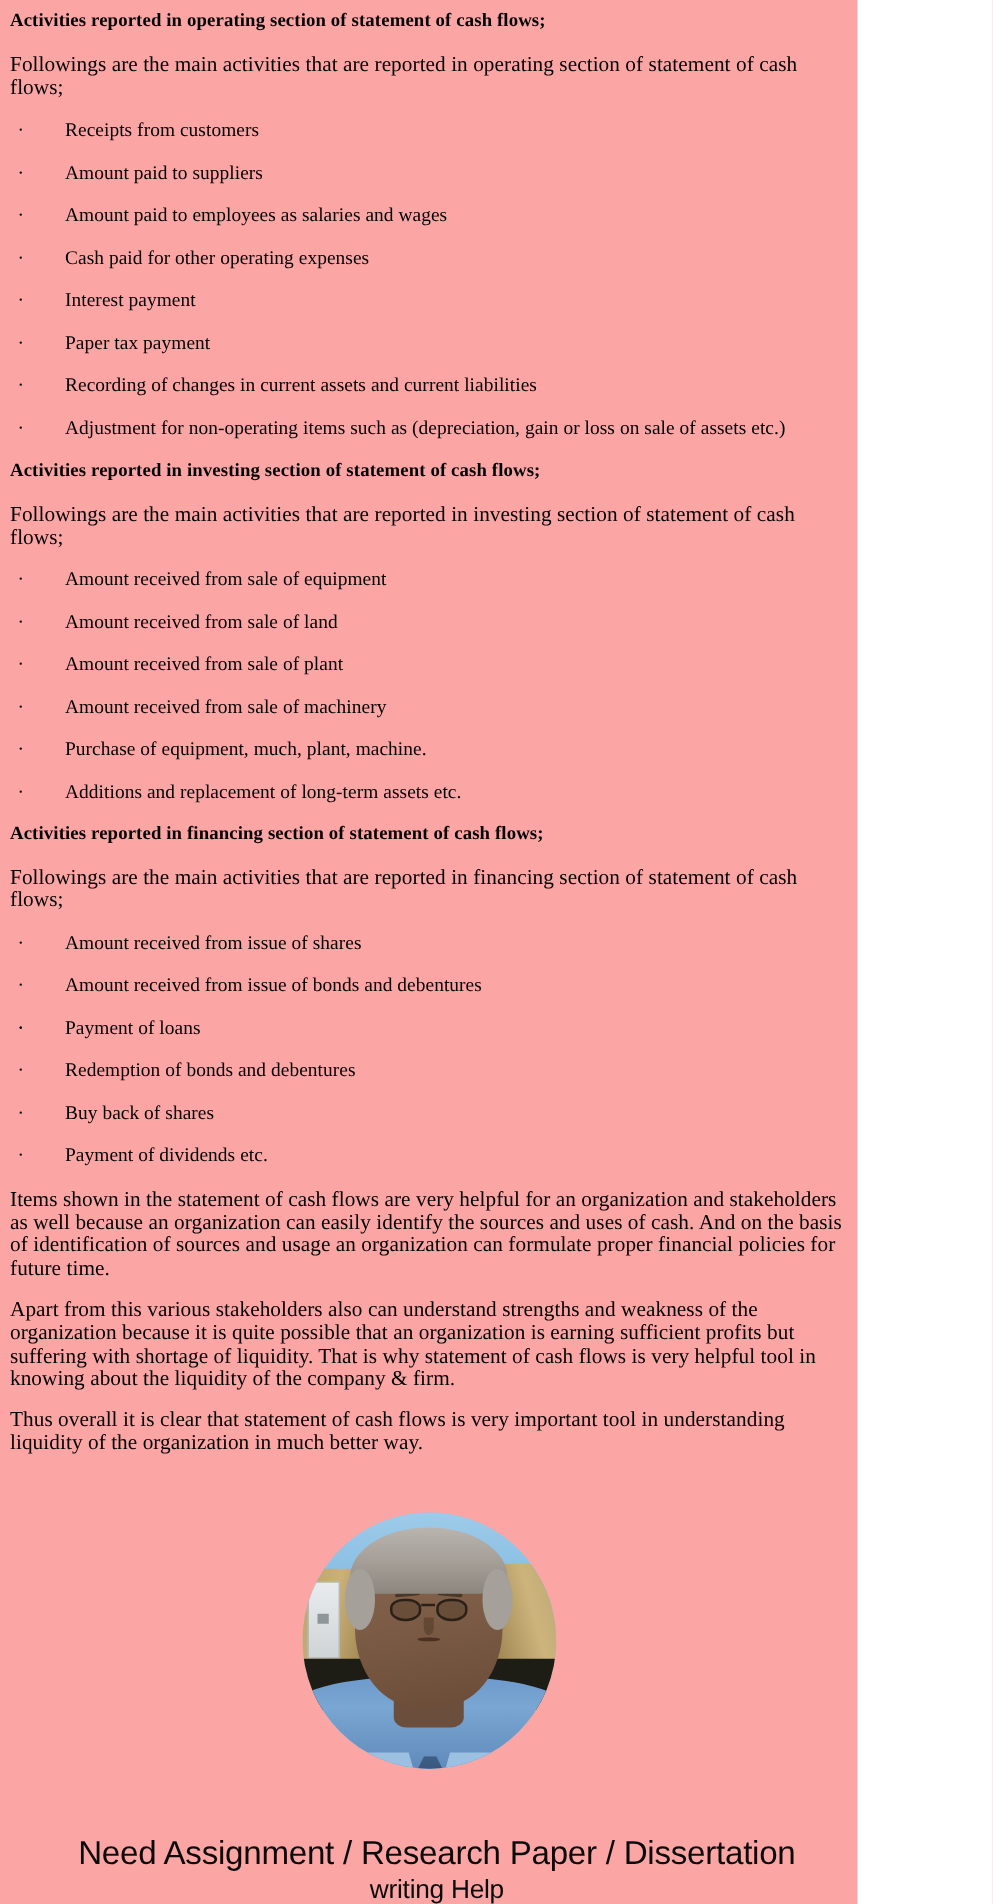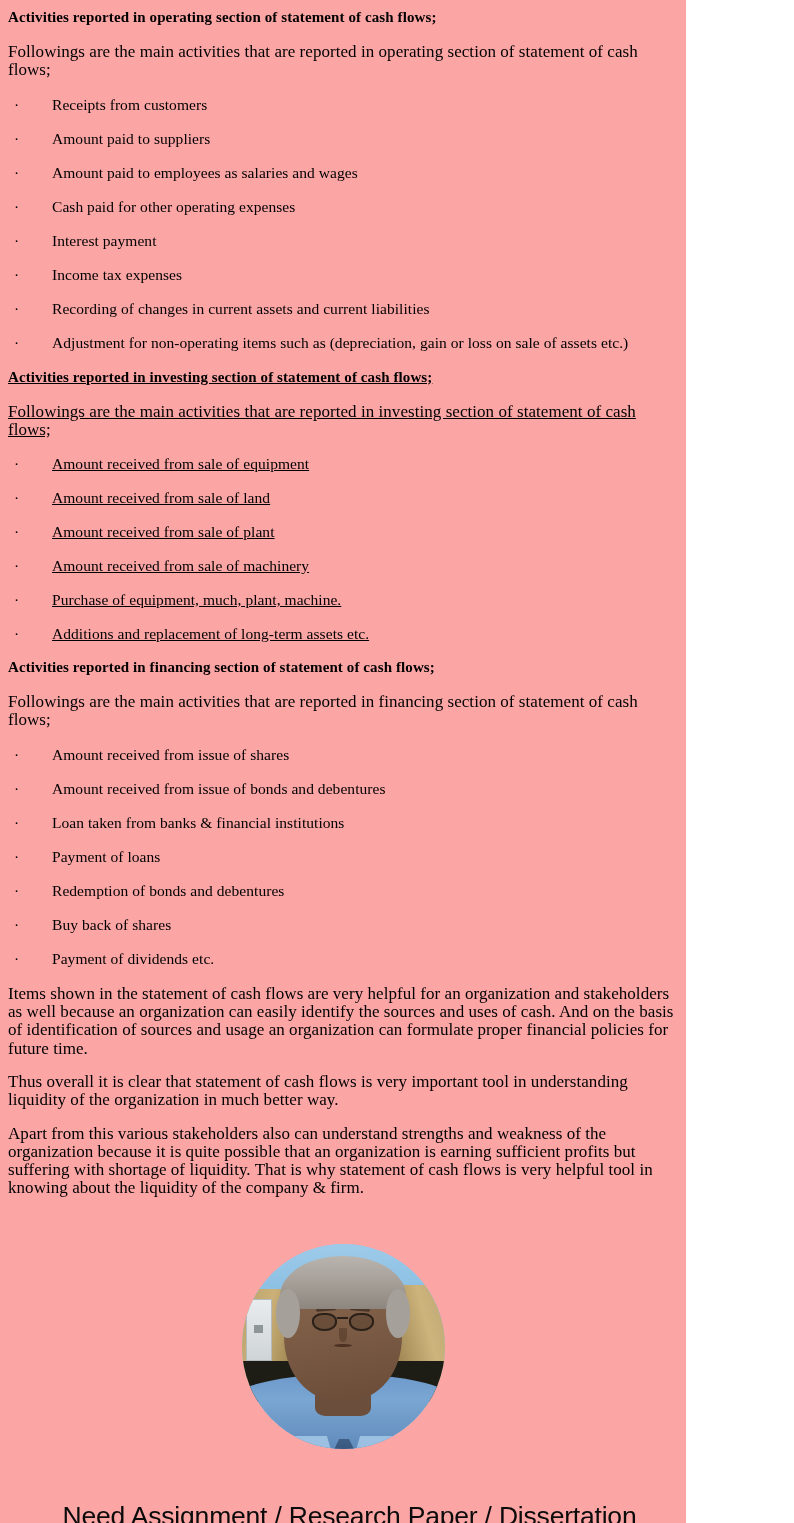--- a/index.html
+++ b/index.html
@@ -59,21 +59,21 @@
     letter-spacing: 0.05px;
   }
   ul.bullets li .bullet-dot {
     position: absolute;
     left: 6px;
     top: 0;
     font-size: 15.5px;
     line-height: 18px;
   }
   .section-block { margin-bottom: 0; }
-  .section-block.investing { margin-top: 17px; text-decoration: underline; }
+  .section-block.investing { margin-top: 17px; }
   .section-block.financing { margin-top: 10px; }
   .closing-paras { margin-top: 17px; }
 
   
   .avatar-wrap {
     width: 100%;
     display: flex;
     justify-content: center;
     margin-top: 46px;
   }
@@ -293,21 +293,21 @@
         <li>
           <span class="bullet-dot">·</span>
           <span>Cash paid for other operating expenses</span>
         </li>
         <li>
           <span class="bullet-dot">·</span>
           <span>Interest payment</span>
         </li>
         <li>
           <span class="bullet-dot">·</span>
-          <span>Income tax expenses</span>
+          <span>Paper tax payment</span>
         </li>
         <li>
           <span class="bullet-dot">·</span>
           <span>Recording of changes in current assets and current liabilities</span>
         </li>
         <li>
           <span class="bullet-dot">·</span>
           <span>Adjustment for non-operating items such as (depreciation, gain or loss on sale of assets etc.)</span>
         </li>
       </ul>
@@ -351,21 +351,20 @@
         <li>
           <span class="bullet-dot">·</span>
           <span>Amount received from issue of shares</span>
         </li>
         <li>
           <span class="bullet-dot">·</span>
           <span>Amount received from issue of bonds and debentures</span>
         </li>
         <li>
           <span class="bullet-dot">·</span>
-          <span>Loan taken from banks &amp; financial institutions</span>
         </li>
         <li>
           <span class="bullet-dot">·</span>
           <span>Payment of loans</span>
         </li>
         <li>
           <span class="bullet-dot">·</span>
           <span>Redemption of bonds and debentures</span>
         </li>
         <li>
@@ -374,22 +373,22 @@
         </li>
         <li>
           <span class="bullet-dot">·</span>
           <span>Payment of dividends etc.</span>
         </li>
       </ul>
     </div>
 
     <div class="closing-paras">
       <p class="para">Items shown in the statement of cash flows are very helpful for an organization and stakeholders as well because an organization can easily identify the sources and uses of cash. And on the basis of identification of sources and usage an organization can formulate proper financial policies for future time.</p>
+      <p class="para">Apart from this various stakeholders also can understand strengths and weakness of the organization because it is quite possible that an organization is earning sufficient profits but suffering with shortage of liquidity. That is why statement of cash flows is very helpful tool in knowing about the liquidity of the company &amp; firm.</p>
       <p class="para">Thus overall it is clear that statement of cash flows is very important tool in understanding liquidity of the organization in much better way.</p>
-      <p class="para">Apart from this various stakeholders also can understand strengths and weakness of the organization because it is quite possible that an organization is earning sufficient profits but suffering with shortage of liquidity. That is why statement of cash flows is very helpful tool in knowing about the liquidity of the company &amp; firm.</p>
     </div>
 
   </div>
 
   <div class="avatar-wrap">
     <div class="avatar">
       <div class="av-sky"></div>
       <div class="av-wood-left"></div>
       <div class="av-wood-right"></div>
       <div class="av-switch"></div>

